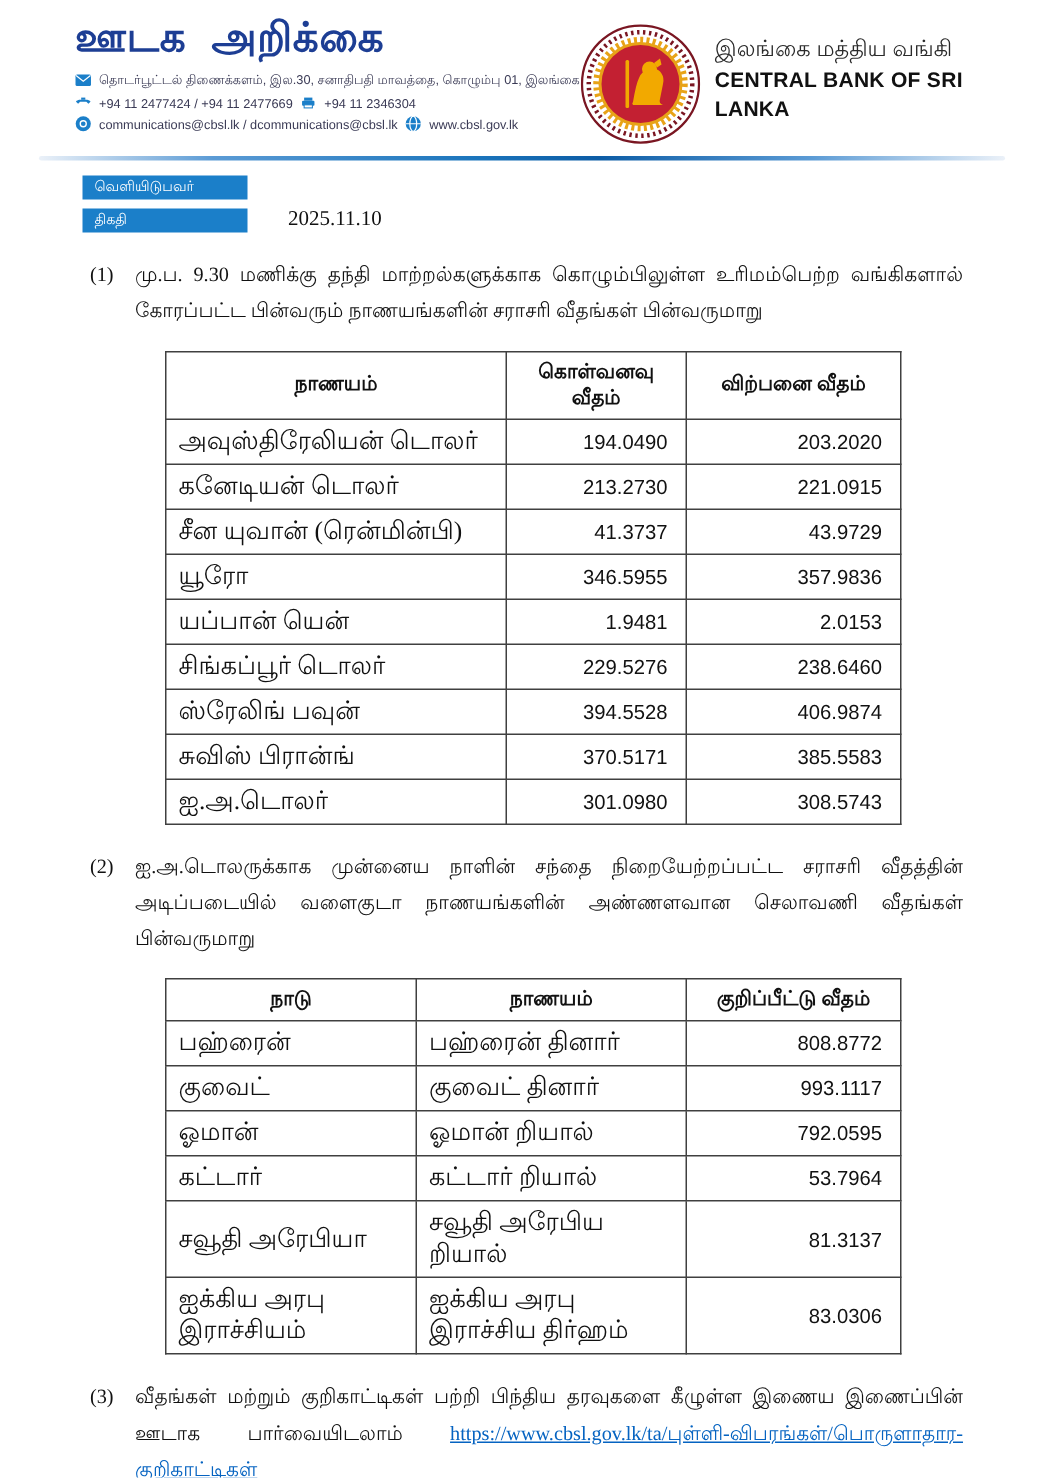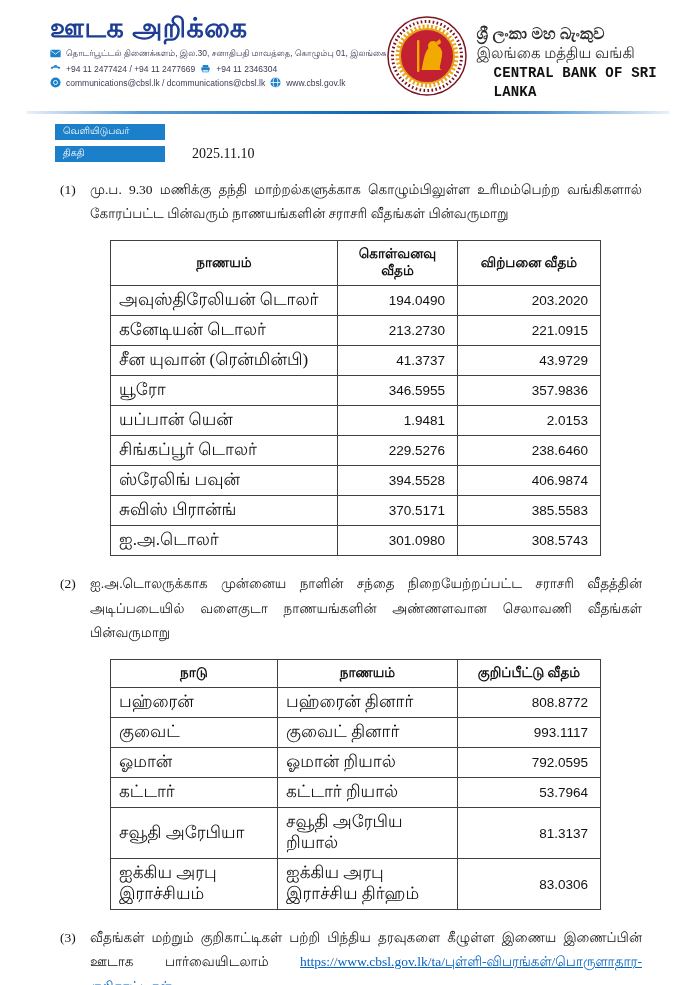--- a/index.html
+++ b/index.html
@@ -6,36 +6,36 @@
   html, body { background: #ffffff; }
   body {
     width: 696px; height: 985px;
     font-family: "Liberation Serif", serif;
     color: #111; position: relative; overflow: hidden;
   }
   
   .header { display: flex; justify-content: space-between; padding: 14px 36px 0 50px; }
   .hdr-left { max-width: 360px; }
   .masthead {
-    font-family: Liberation Sans, sans-serif;
+    font-family: Liberation Mono, monospace;
     font-weight: bold; font-size: 27px; color: #1d3e94;
     letter-spacing: 0.5px; line-height: 1.05; margin-bottom: 6px;
   }
   .contact-line {
     display: flex; align-items: flex-end; gap: 5px;
     font-family: "Liberation Sans", sans-serif;
     font-size: 8.5px; color: #3a3a55; margin-bottom: 3.5px; white-space: nowrap;
   }
   .cicon { width: 11px; height: 11px; flex: 0 0 auto; display: inline-block; }
   .hdr-right { display: flex; align-items: flex-start; gap: 10px; padding-top: 2px; }
   .emblem { width: 80px; height: 80px; flex: 0 0 auto; }
   .bank-names { padding-top: 8px; }
   .bank-si { font-family: "Liberation Sans", sans-serif; font-size: 16px; color: #2b2b2b; font-weight: 600; line-height: 1.25; }
   .bank-ta { font-family: Liberation Serif, serif; font-size: 15px; color: #2b2b2b; line-height: 1.3; }
-  .bank-en { font-family: Liberation Mono, monospace; font-size: 14px; font-weight: bold; color: #111; letter-spacing: 0.2px; line-height: 1.4; margin-left: 17px; }
+  .bank-en { font-family: Liberation Sans, sans-serif; font-size: 14px; font-weight: bold; color: #111; letter-spacing: 0.2px; line-height: 1.4; }
   .divider {
     height: 3px; margin: 8px 26px 0 26px; border-radius: 2px;
     background: linear-gradient(to right, rgba(120,160,210,0.15), #5b9bd5 18%, #1b75bc 45%, #0c5ca5 58%, #5b9bd5 80%, rgba(120,160,210,0.15));
   }
   
   .meta { margin: 10px 0 0 55px; }
   .meta-row { display: flex; align-items: center; margin-bottom: 6px; }
   .meta-badge {
     width: 110px; height: 16px; background: #1b7fc9; color: #ffffff;
     font-family: "Liberation Sans", sans-serif; font-size: 9.5px;
@@ -115,21 +115,20 @@
       <circle cx="40" cy="40" r="29.5" fill="none" stroke="#e8a317" stroke-width="4" stroke-dasharray="2 2.2"></circle>
       <circle cx="40" cy="40" r="27" fill="#c32032" stroke="#e8a317" stroke-width="2"></circle>
       <g fill="#f2a900">
         <rect x="30" y="24" width="2.4" height="32" rx="1"></rect>
         <path d="M35 52 q2-12 4-16 q2-5 7-6 q6-1 8 3 q2 3 1 7 l-2 10 q-1 3 2 4 l-20 0 q-1-1 0-2 z"></path>
         <circle cx="46" cy="30" r="5"></circle>
         <path d="M49 26 l4-3 1 4 -3 2 z"></path>
       </g>
     </svg>
     <div class="bank-names">
-      <div class="bank-si">ශ්‍රී ලංකා මහ බැංකුව</div>
       <div class="bank-ta">இலங்கை மத்திய வங்கி</div>
       <div class="bank-en">CENTRAL BANK OF SRI LANKA</div>
     </div>
   </div>
 </div>
 
 <div class="divider"></div>
 
 <div class="meta">
   <div class="meta-row">

